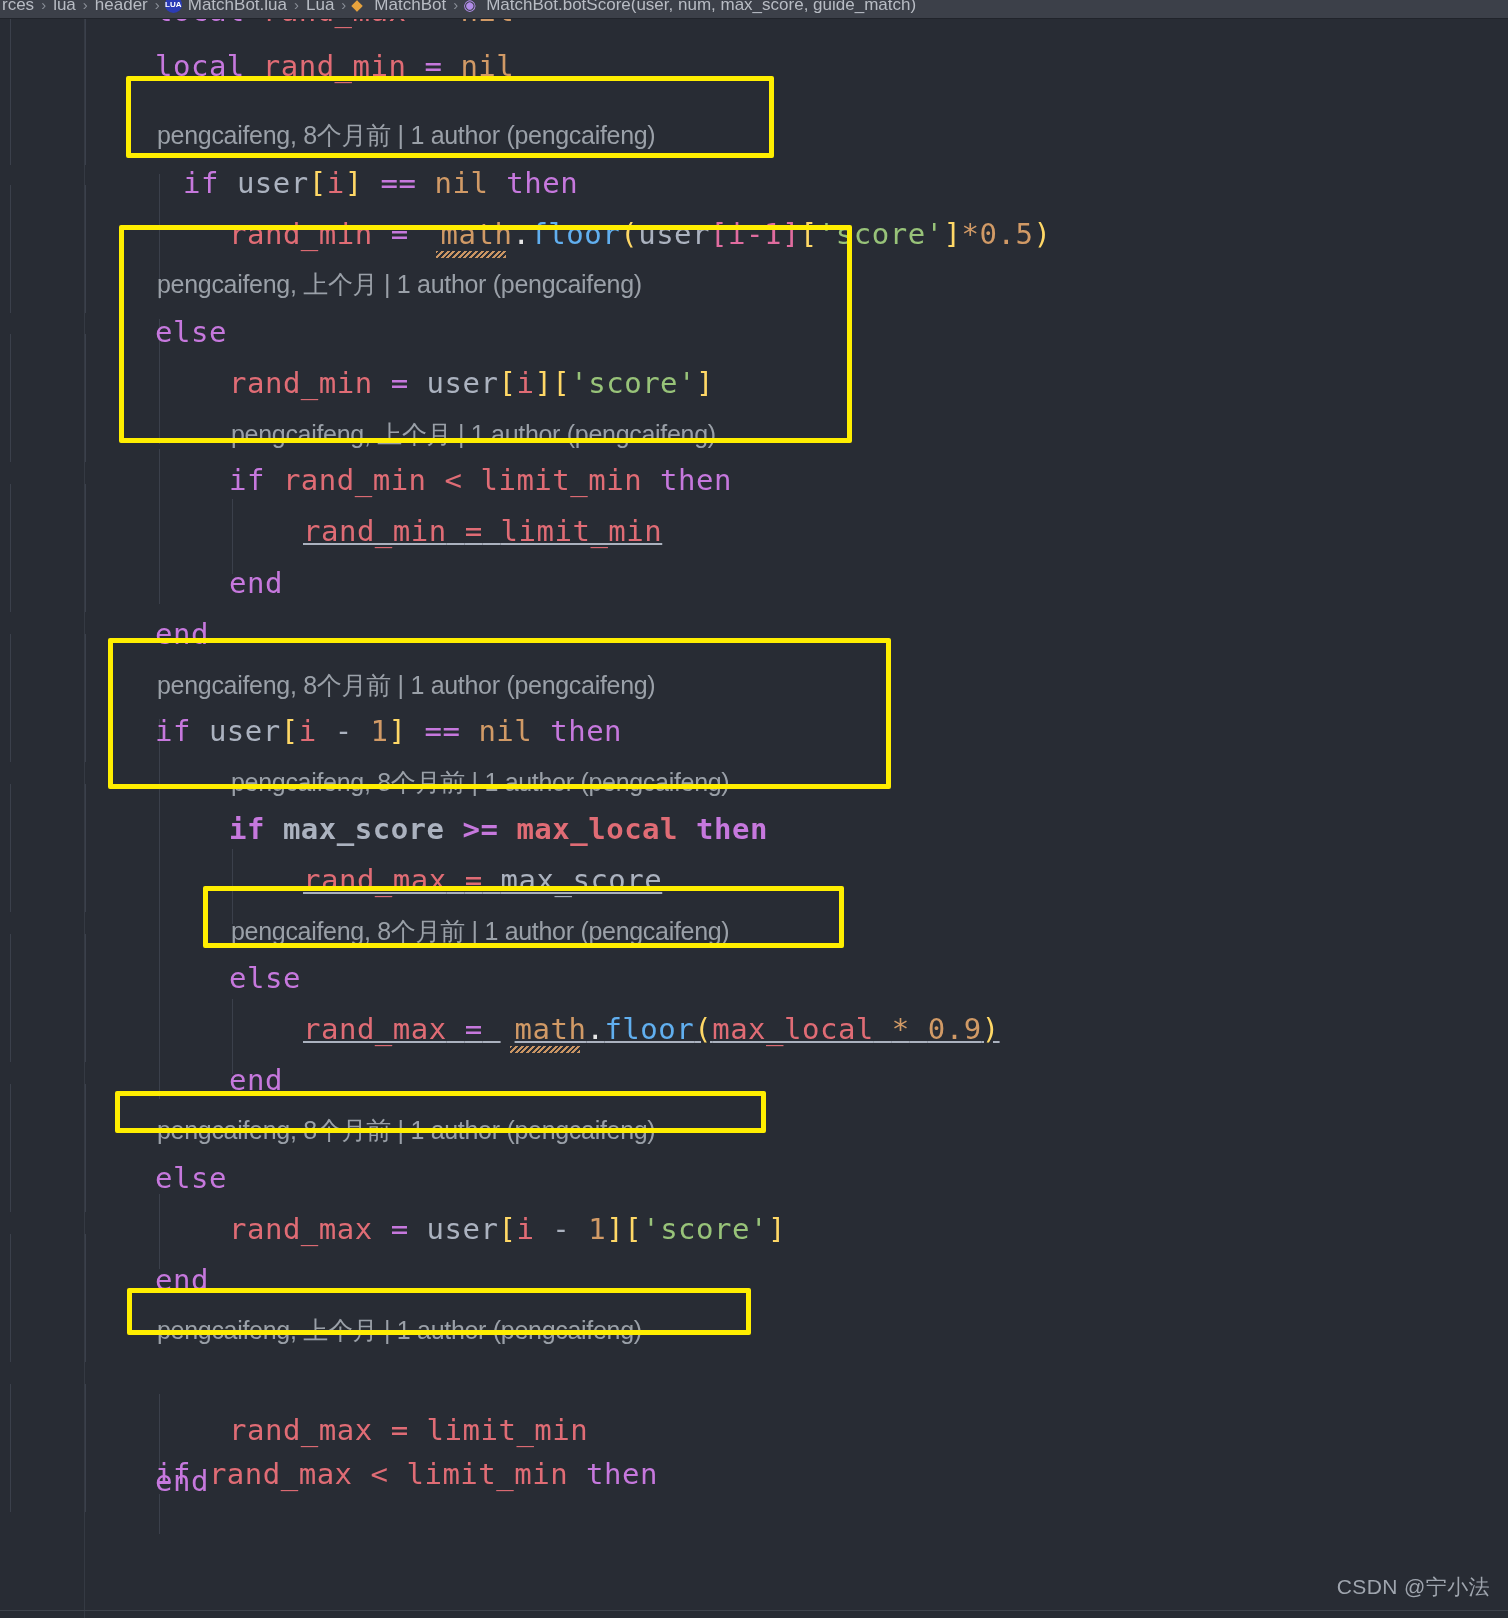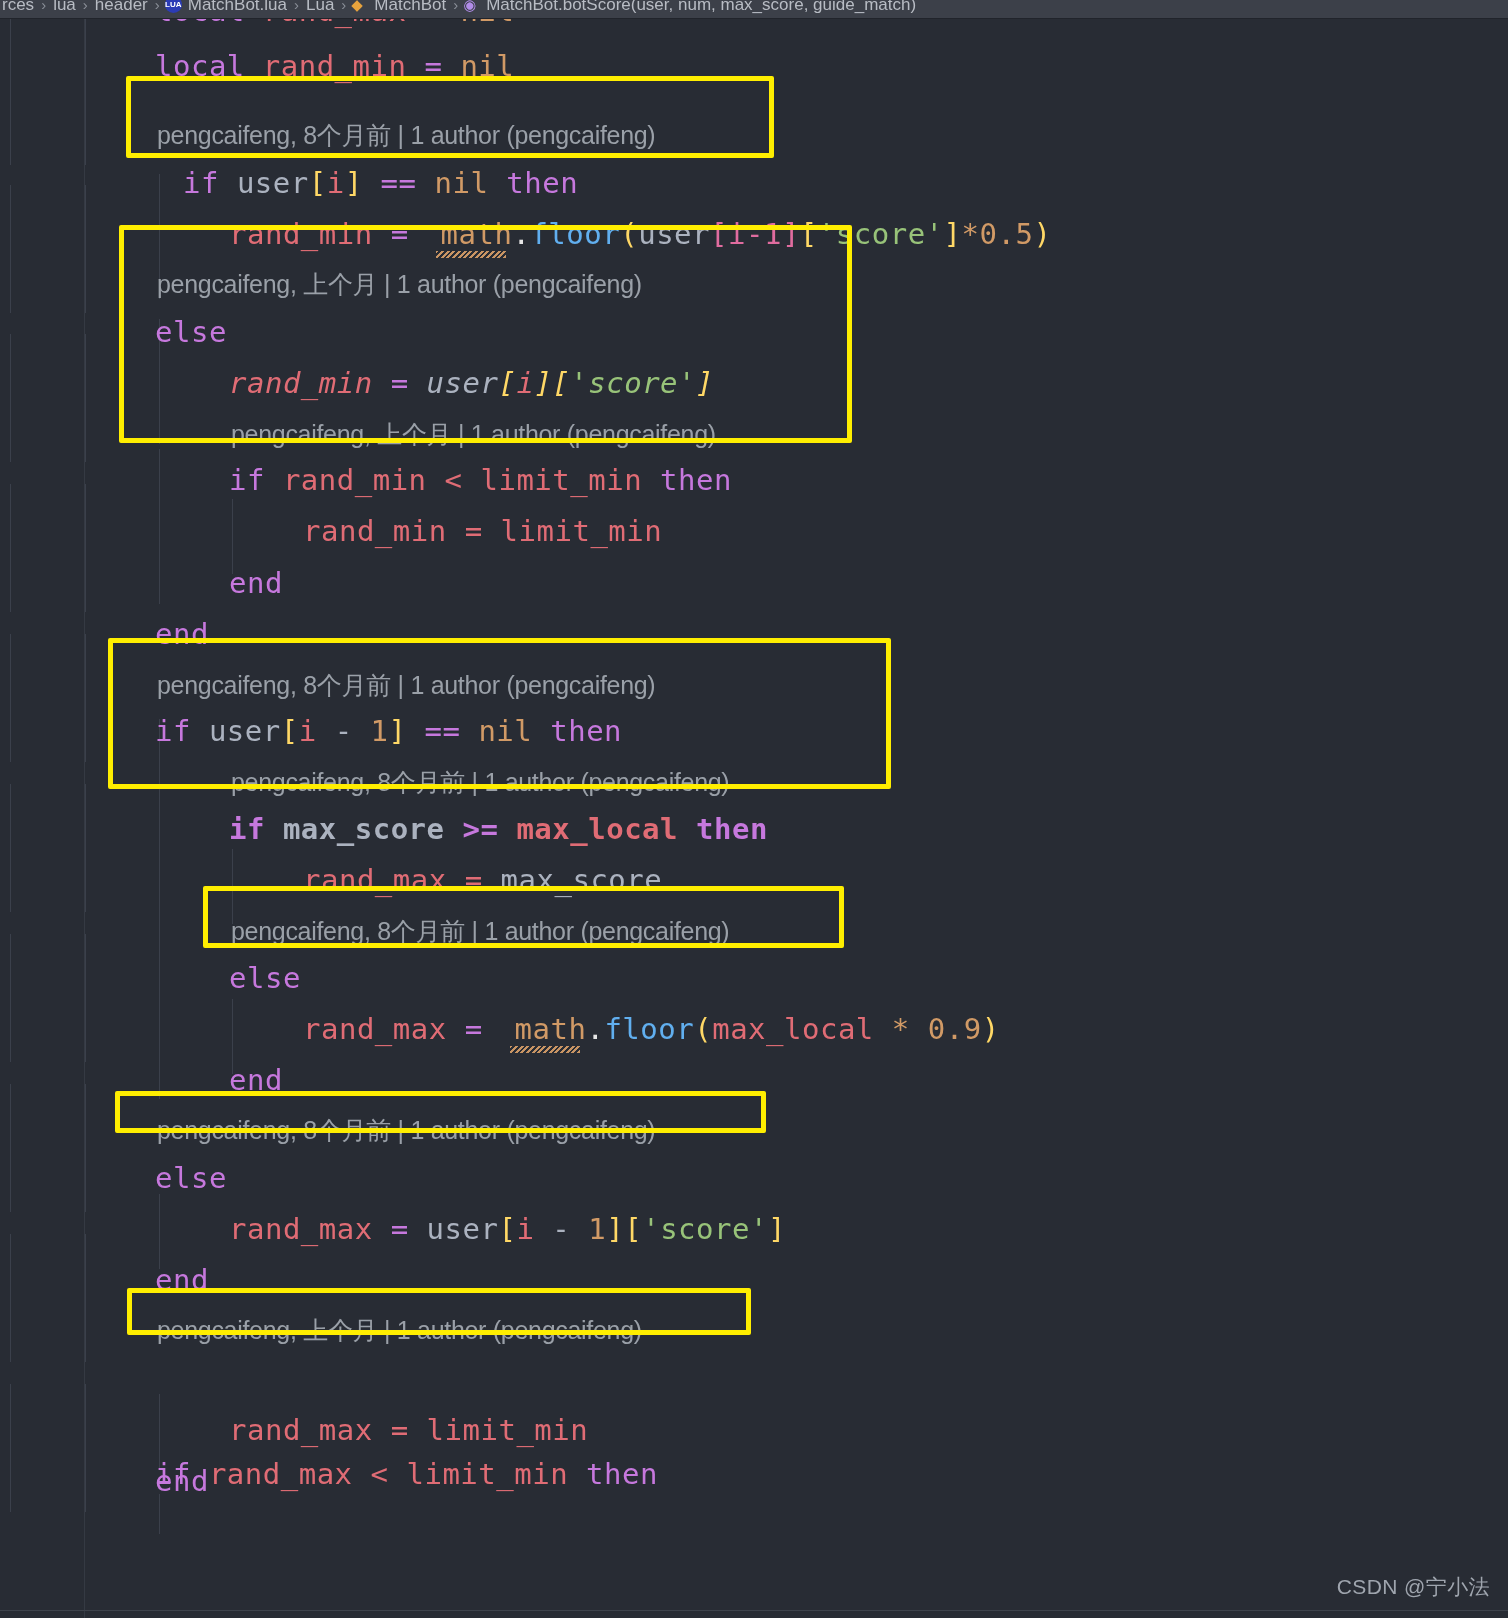--- a/index.html
+++ b/index.html
@@ -80,21 +80,21 @@
     height: 51px;
     line-height: 51px;
     white-space: pre;
     font-family: "DejaVu Sans Mono", "Liberation Mono", monospace;
     font-size: 29px;
     letter-spacing: 0.5px;
     color: #abb2bf;
   }
   .ind0 { padding-left: 155px; }
   .ind1 { padding-left: 229px; }
-  .ind2 { padding-left: 303px; }
+  .ind2 { padding-left: 303px; text-decoration: underline; }
 
   
   .kw   { color: #c678dd; }   
   .var  { color: #e06c75; }   
   .id   { color: #abb2bf; }   
   .num  { color: #d19a66; }   
   .fn   { color: #61afef; }   
   .lib  { color: #d19a66; margin-left: 14px; }   
   .dot  { color: #e6e6e6; }
   .brk1 { color: #ffd866; }   
@@ -218,21 +218,21 @@
 
   <div class="line ind0" style="top:139px;margin-left:28px;"><span class="kw">if</span><span> </span><span class="id">user</span><span class="brk1">[</span><span class="var">i</span><span class="brk1">]</span><span> </span><span class="kw">==</span><span> </span><span class="num">nil</span><span> </span><span class="kw">then</span></div>
 
   <div class="line ind1" style="top:190px;"><span class="var">rand_min</span><span> </span><span class="kw">=</span><span> </span><span class="lib">math</span><span class="dot">.</span><span class="fn">floor</span><span class="brk1">(</span><span class="id">user</span><span class="brk2">[</span><span class="brk2">i-1</span><span class="brk2">]</span><span class="brk1">[</span><span class="str">'score'</span><span class="brk1">]</span><span class="op">*</span><span class="num">0.5</span><span class="brk1">)</span></div>
   <div class="squiggle" style="left:436px; top:232px; width:70px;"></div>
 
   <div class="blame" style="left:157px; top:240px;">pengcaifeng, 上个月 | 1 author (pengcaifeng)</div>
 
   <div class="line ind0" style="top:288px;"><span class="kw">else</span></div>
 
-  <div class="line ind1" style="top:339px;font-style:italic;"><span class="var">rand_min</span><span> </span><span class="kw">=</span><span> </span><span class="id">user</span><span class="brk1">[</span><span class="var">i</span><span class="brk1">]</span><span class="brk1">[</span><span class="str">'score'</span><span class="brk1">]</span></div>
+  <div class="line ind1" style="top:339px;"><span class="var">rand_min</span><span> </span><span class="kw">=</span><span> </span><span class="id">user</span><span class="brk1">[</span><span class="var">i</span><span class="brk1">]</span><span class="brk1">[</span><span class="str">'score'</span><span class="brk1">]</span></div>
 
   <div class="blame" style="left:231px; top:390px;">pengcaifeng, 上个月 | 1 author (pengcaifeng)</div>
 
   <div class="line ind1" style="top:436px;"><span class="kw">if</span><span> </span><span class="var">rand_min</span><span> </span><span class="var">&lt;</span><span> </span><span class="var">limit_min</span><span> </span><span class="kw">then</span></div>
 
   <div class="line ind2" style="top:487px;"><span class="var">rand_min</span><span> </span><span class="var">=</span><span> </span><span class="var">limit_min</span></div>
 
   <div class="line ind1" style="top:539px;"><span class="kw">end</span></div>
 
   <div class="line ind0" style="top:590px;"><span class="kw">end</span></div>

